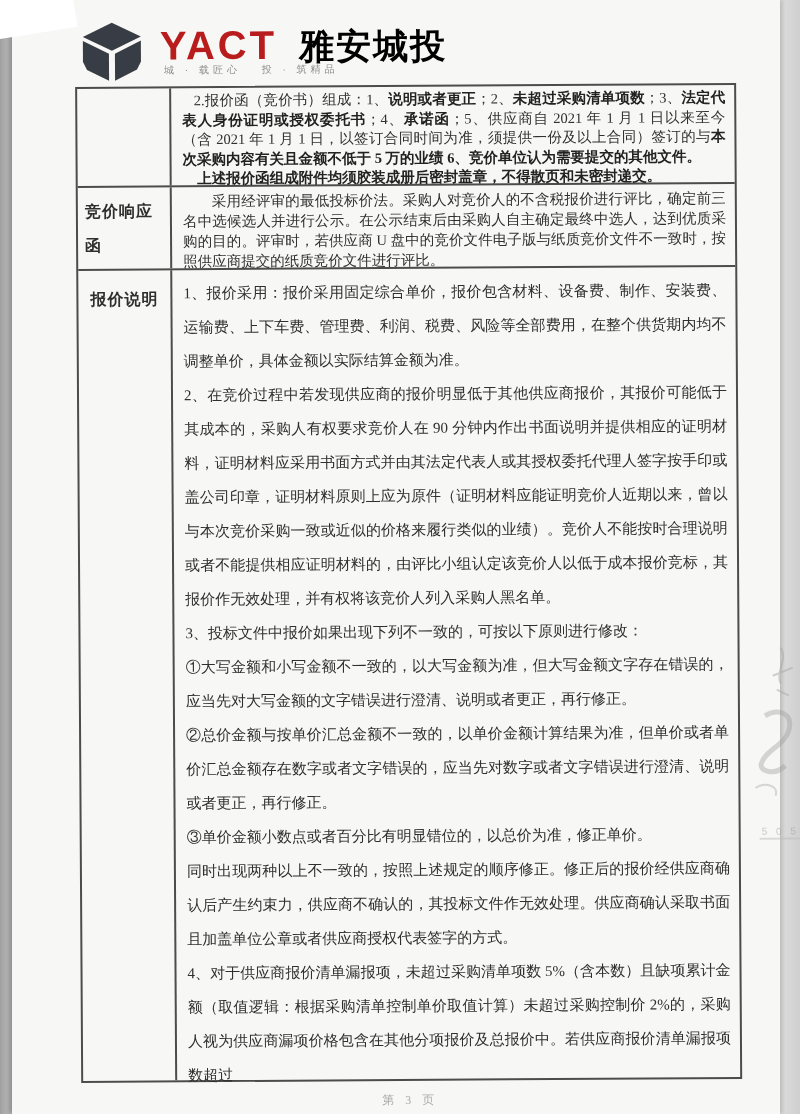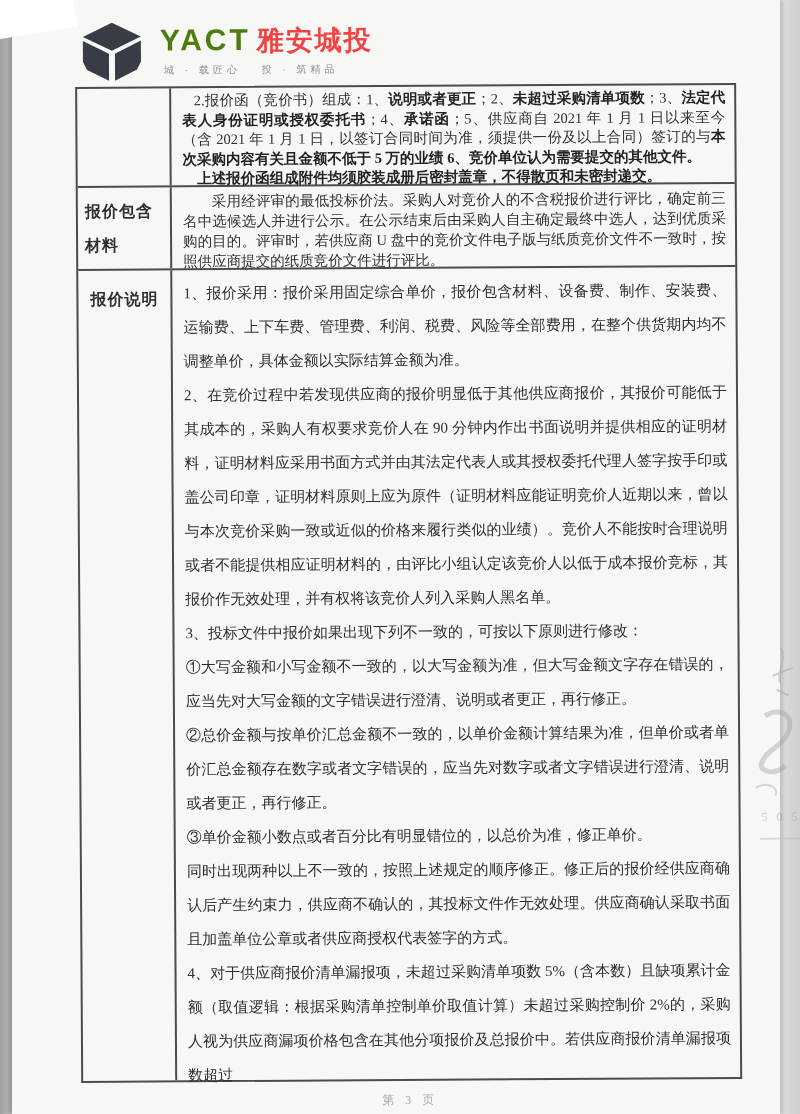--- a/index.html
+++ b/index.html
@@ -28,23 +28,23 @@
   .content{
     position:absolute;left:0;top:0;width:768px;height:1114px;
     transform:rotate(-0.35deg);transform-origin:50% 50%;
     color:#3a3a3a;
   }
   
   .logo{position:absolute;left:73px;top:18px;height:62px;}
   .cube{position:absolute;left:0;top:2px;}
   .brandline{position:absolute;left:78px;top:4px;white-space:nowrap;}
   .brand-en{font-family:"Liberation Sans","DejaVu Sans",sans-serif;
-    font-weight:bold;font-size:30px;letter-spacing:3px;color:#4d7c0f;}
+    font-weight:bold;font-size:40px;letter-spacing:3px;color:#b91c1c;}
   .brand-cn{font-family:"Liberation Sans","DejaVu Sans",sans-serif;
-    font-weight:bold;font-size:27px;color:#ef4444;margin-left:2px;letter-spacing:2px;}
+    font-weight:bold;font-size:35px;color:#000000;margin-left:18px;letter-spacing:2px;}
   .tagline{position:absolute;left:82px;top:44px;
     font-family:"Liberation Sans","DejaVu Sans",sans-serif;
     font-size:10px;color:#8d8d8d;letter-spacing:4px;white-space:nowrap;}
   
   .doc-table{
     position:absolute;left:66px;top:85px;width:657px;
     border:2px solid #4c4c4c;
   }
   .trow{display:flex;border-bottom:2px solid #4c4c4c;}
   .trow:last-child{border-bottom:none;}
@@ -69,22 +69,22 @@
   .row3 .tcell p{margin:0;}
   
   .footer{
     position:absolute;left:0;top:1092px;width:790px;text-align:center;
     font-size:12px;color:rgba(110,110,110,.55);letter-spacing:4px;
   }
   
   .stamp{position:absolute;left:722px;top:640px;width:78px;height:230px;opacity:.5;}
   .stamp svg{display:block;}
   .stamp-num{
-    position:absolute;left:26px;top:172px;font-size:12px;color:#9a9a9a;
-    letter-spacing:3px;font-family:Liberation Serif, serif;
+    position:absolute;left:26px;top:188px;font-size:10px;color:#9a9a9a;
+    letter-spacing:3px;font-family:Liberation Sans, sans-serif;
   }
   .stamp-line{position:absolute;left:24px;top:200px;width:44px;height:2px;background:#bdbdbd;}
 </style>
 </head>
 <body>
 
 <div class="scan-edge-left"></div>
 <div class="scan-edge-right"></div>
 
 <div class="paper">
@@ -111,21 +111,21 @@
 
       <div class="trow row1">
         <div class="tlabel"></div>
         <div class="tcell">
           <div class="p1"><span>2.报价函（竞价书）组成：1、</span><span class="b">说明或者更正</span><span>；2、</span><span class="b">未超过采购清单项数</span><span>；3、</span><span class="b">法定代表人身份证明或授权委托书</span><span>；4、</span><span class="b">承诺函</span><span>；5、供应商自 2021 年 1 月 1 日以来至今（含 2021 年 1 月 1 日，以签订合同时间为准，须提供一份及以上合同）签订的与</span><span class="b">本次采购内容有关且金额不低于 5 万的业绩 6、竞价单位认为需要提交的其他文件。</span></div>
           <div class="p2">上述报价函组成附件均须胶装成册后密封盖章，不得散页和未密封递交。</div>
         </div>
       </div>
 
       <div class="trow row2">
-        <div class="tlabel">报价包含材料</div>
+        <div class="tlabel">竞价响应函</div>
         <div class="tcell">
           <p>采用经评审的最低投标价法。采购人对竞价人的不含税报价进行评比，确定前三名中选候选人并进行公示。在公示结束后由采购人自主确定最终中选人，达到优质采购的目的。评审时，若供应商 U 盘中的竞价文件电子版与纸质竞价文件不一致时，按照供应商提交的纸质竞价文件进行评比。</p>
         </div>
       </div>
 
       <div class="trow row3">
         <div class="tlabel">报价说明</div>
         <div class="tcell">
           <p>1、报价采用：报价采用固定综合单价，报价包含材料、设备费、制作、安装费、运输费、上下车费、管理费、利润、税费、风险等全部费用，在整个供货期内均不调整单价，具体金额以实际结算金额为准。</p>
           <p>2、在竞价过程中若发现供应商的报价明显低于其他供应商报价，其报价可能低于其成本的，采购人有权要求竞价人在 90 分钟内作出书面说明并提供相应的证明材料，证明材料应采用书面方式并由其法定代表人或其授权委托代理人签字按手印或盖公司印章，证明材料原则上应为原件（证明材料应能证明竞价人近期以来，曾以与本次竞价采购一致或近似的价格来履行类似的业绩）。竞价人不能按时合理说明或者不能提供相应证明材料的，由评比小组认定该竞价人以低于成本报价竞标，其报价作无效处理，并有权将该竞价人列入采购人黑名单。</p>

